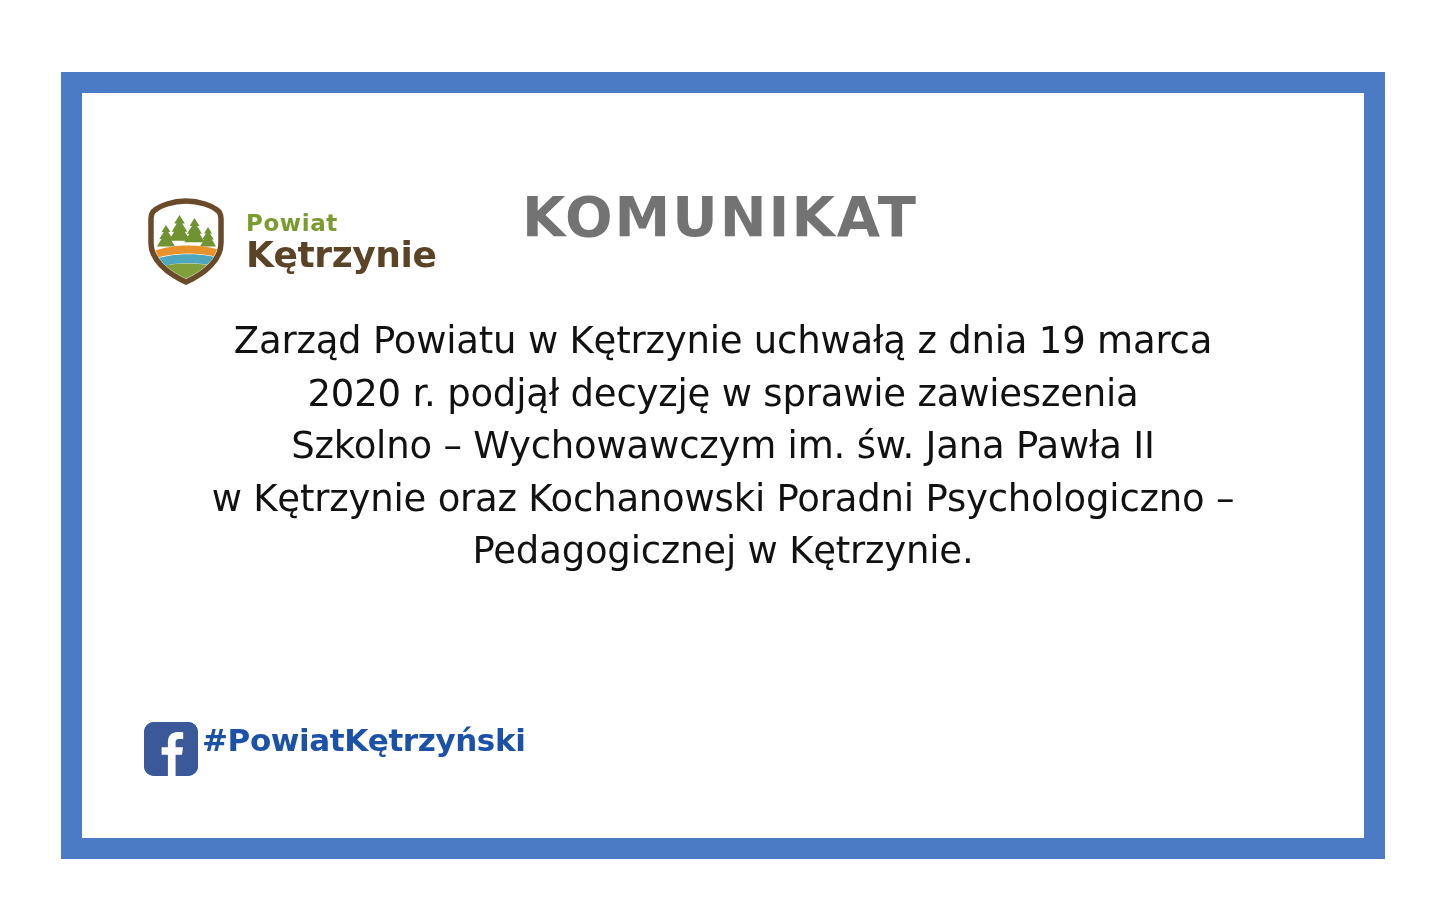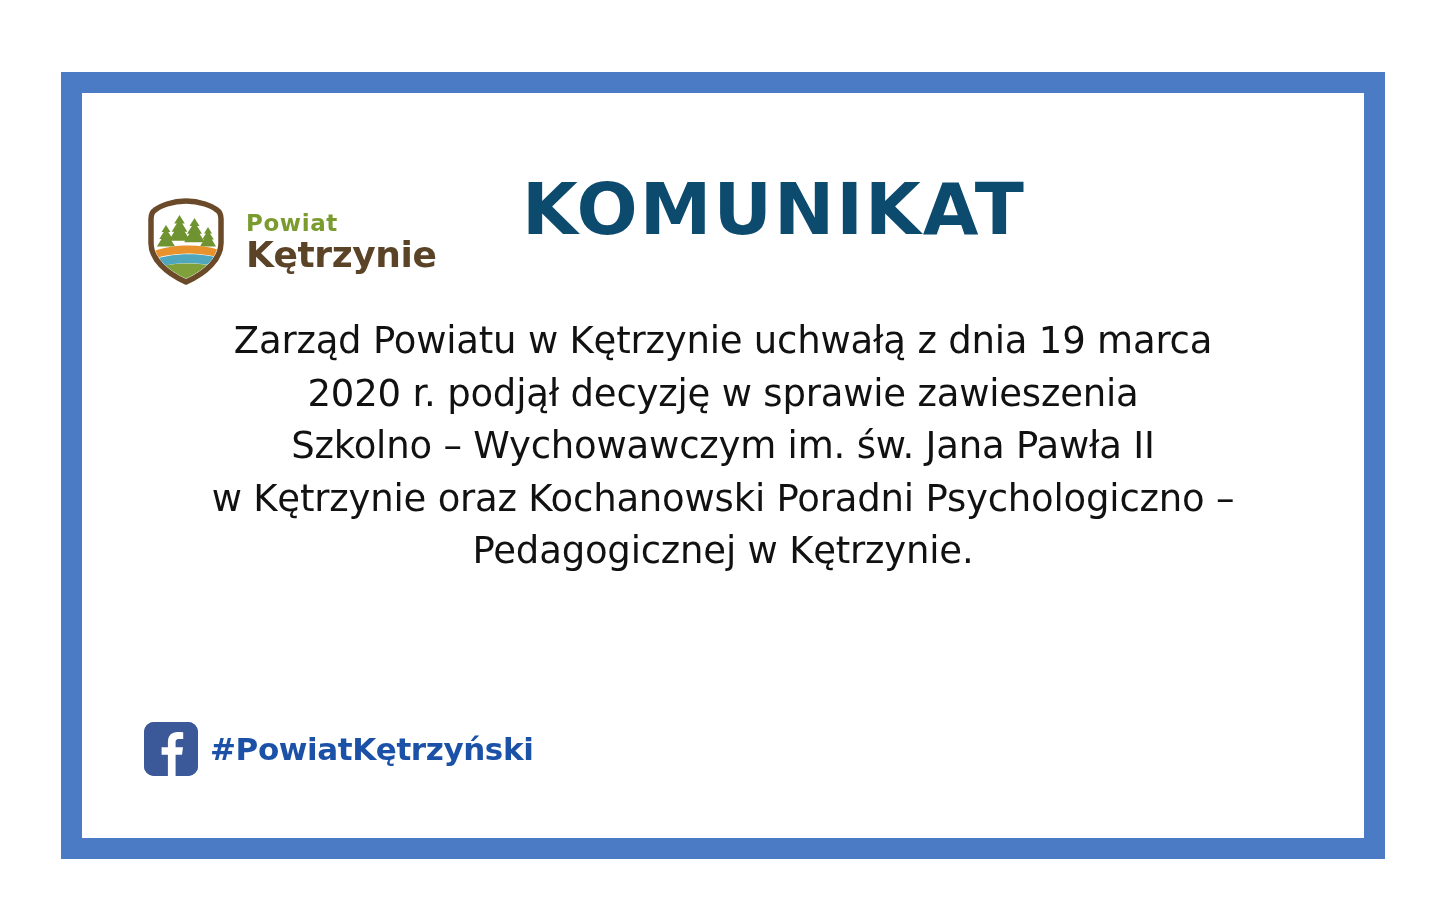--- a/index.html
+++ b/index.html
@@ -88,25 +88,25 @@
     font-family: "DejaVu Sans", sans-serif;
     font-size: 36px;
     font-weight: 700;
     color: #5b4327;
     letter-spacing: -0.4px;
   }
 
   .title {
     position: absolute;
     left: 440px;
-    top: 40px;
-    font-family: "DejaVu Sans", sans-serif;
-    font-size: 72px;
-    font-weight: 700;
-    color: #0c4a6e;
+    top: 56px;
+    font-family: "DejaVu Sans", sans-serif;
+    font-size: 56px;
+    font-weight: 700;
+    color: #737373;
     letter-spacing: 2px;
     line-height: 1;
     white-space: nowrap;
   }
 
   
   .body-text {
     position: absolute;
     left: 40px;
     right: 40px;
@@ -131,22 +131,22 @@
     right: 0;
     bottom: 52px;
     height: 110px;
   }
 
   .social {
     position: absolute;
     left: 62px;
     bottom: 10px;
     display: flex;
-    align-items: center;
-    gap: 12px;
+    align-items: flex-start;
+    gap: 4px;
   }
 
   .fb-icon {
     width: 54px;
     height: 54px;
     border-radius: 10px;
     background: #3b5998;
     position: relative;
     flex: none;
     display: block;

